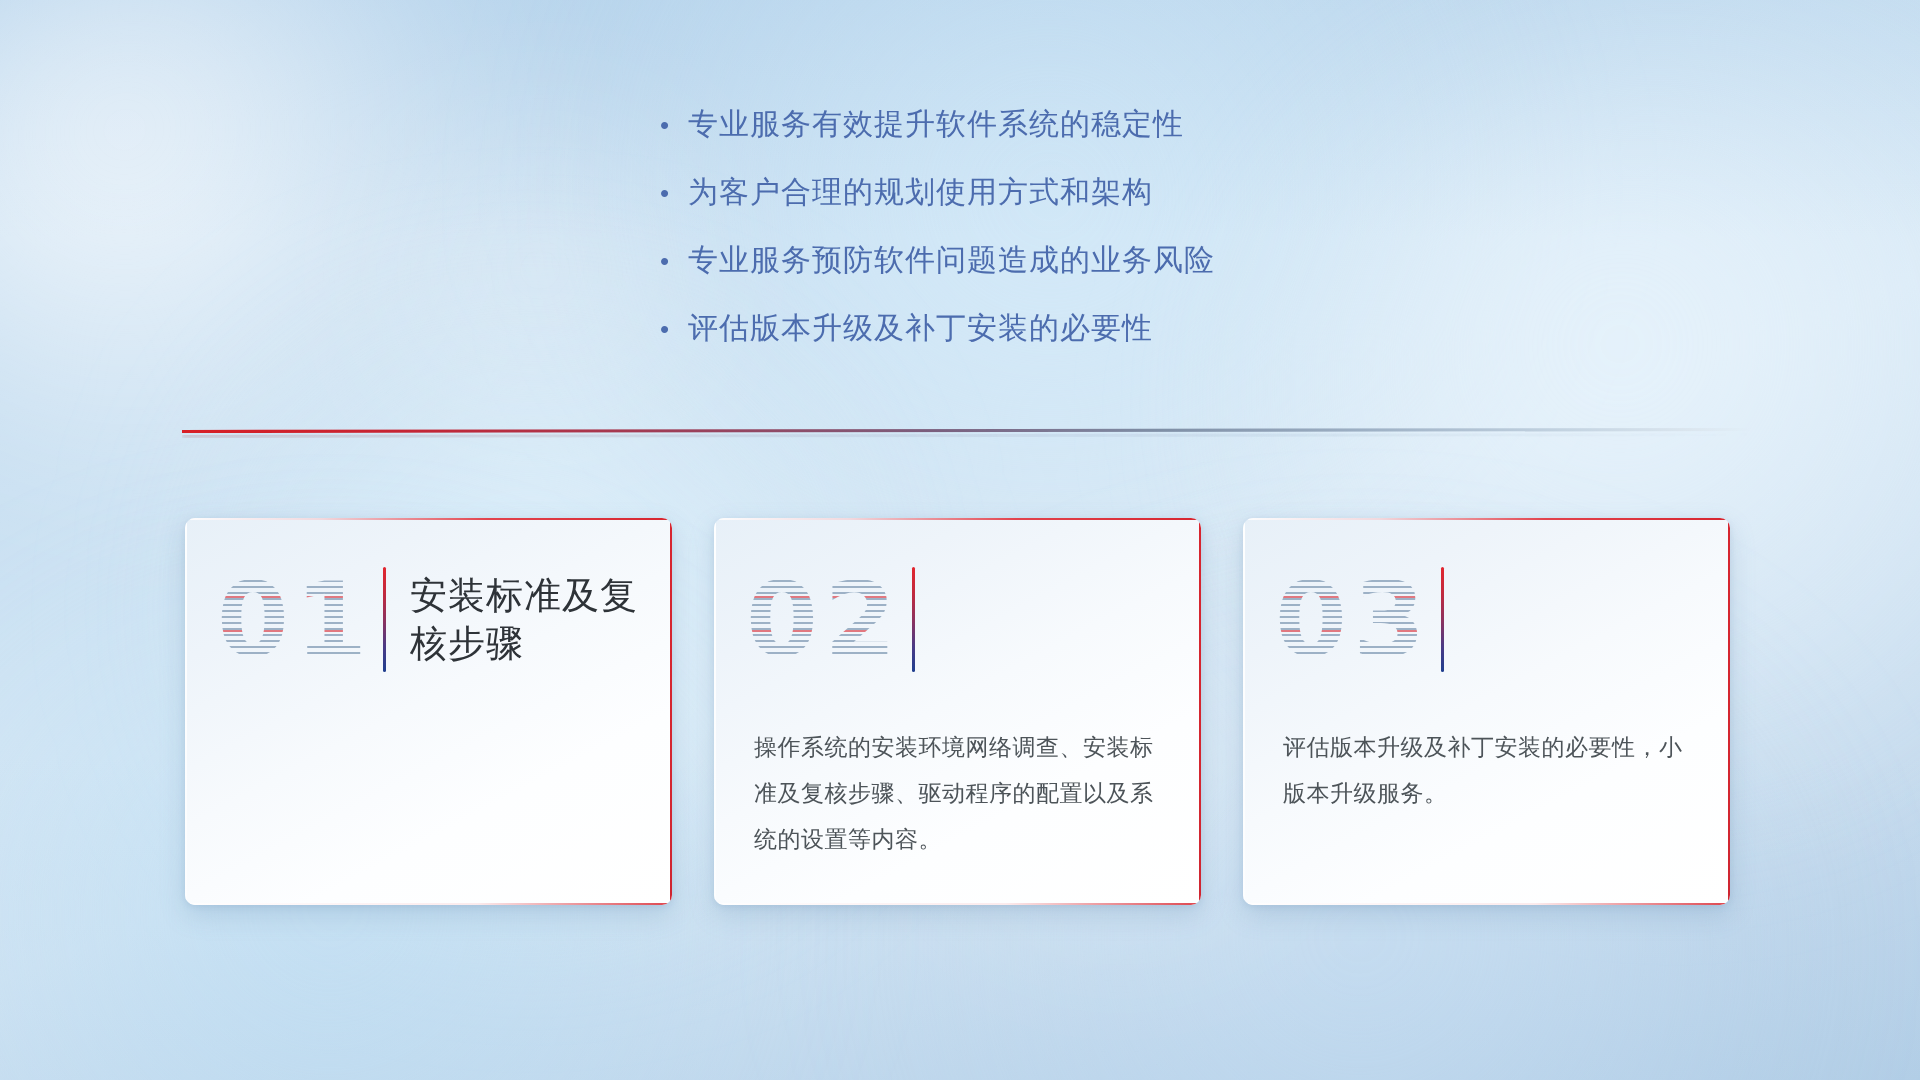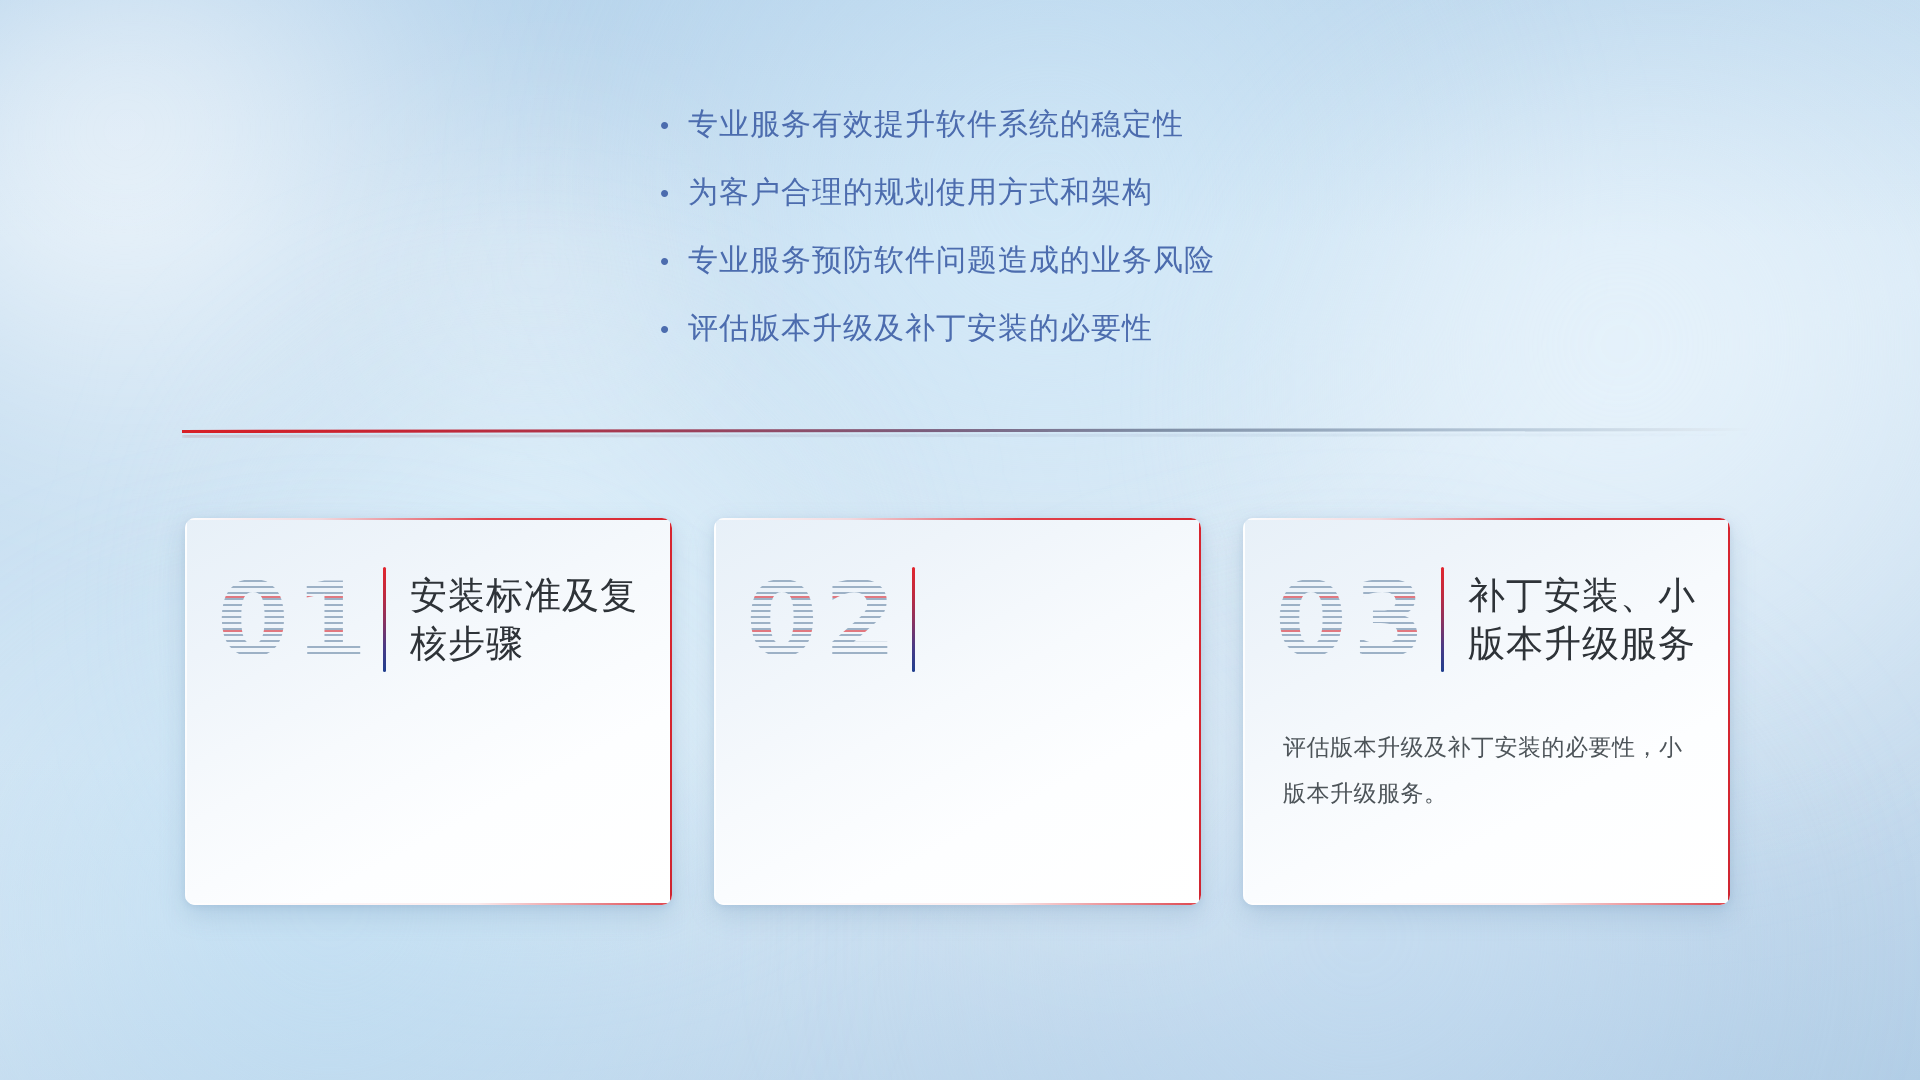--- a/index.html
+++ b/index.html
@@ -230,31 +230,31 @@
     <div class="edge-top"></div>
     <div class="edge-right"></div>
     <div class="edge-bottom"></div>
     <div class="card-head">
       <div class="card-num">
         <span class="numtext">02</span>
         <span class="numtext red-accents">02</span>
       </div>
       <div class="card-divider"></div>
     </div>
+    <div class="card-body">操作系统的安装环境网络调查、安装标准及复核步骤、驱动程序的配置以及系统的设置等内容。</div>
   </div>
 
   <div class="card">
     <div class="edge-left"></div>
     <div class="edge-top"></div>
     <div class="edge-right"></div>
     <div class="edge-bottom"></div>
     <div class="card-head">
       <div class="card-num">
         <span class="numtext">03</span>
         <span class="numtext red-accents">03</span>
       </div>
       <div class="card-divider"></div>
-      <div class="card-title">补丁安装、小版本升级服务</div>
     </div>
     <div class="card-body">评估版本升级及补丁安装的必要性，小版本升级服务。</div>
   </div>
 
 </div>
 
 </body></html>

